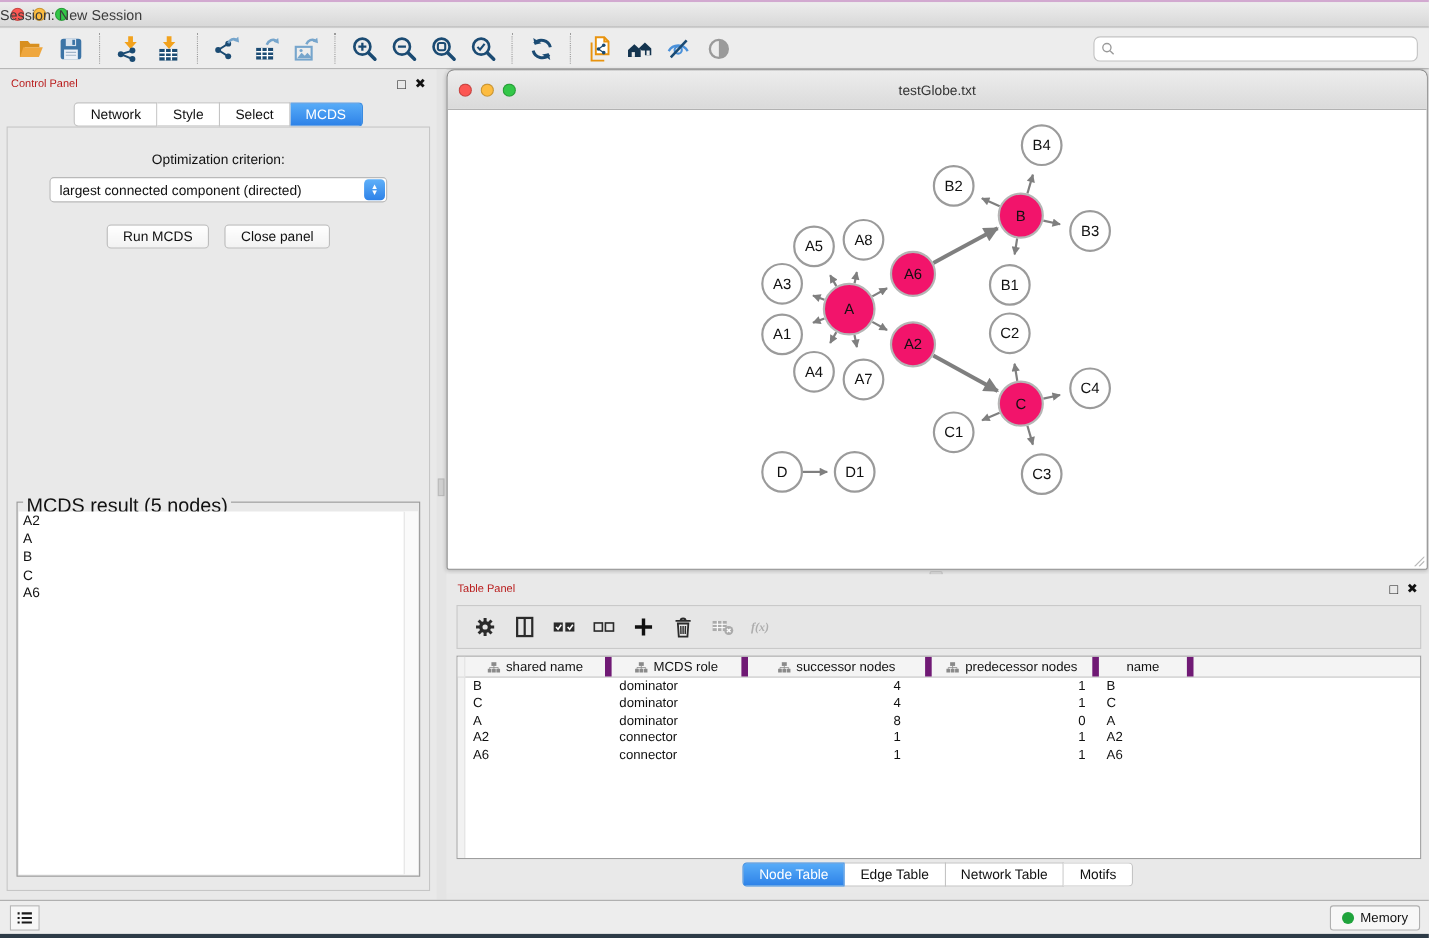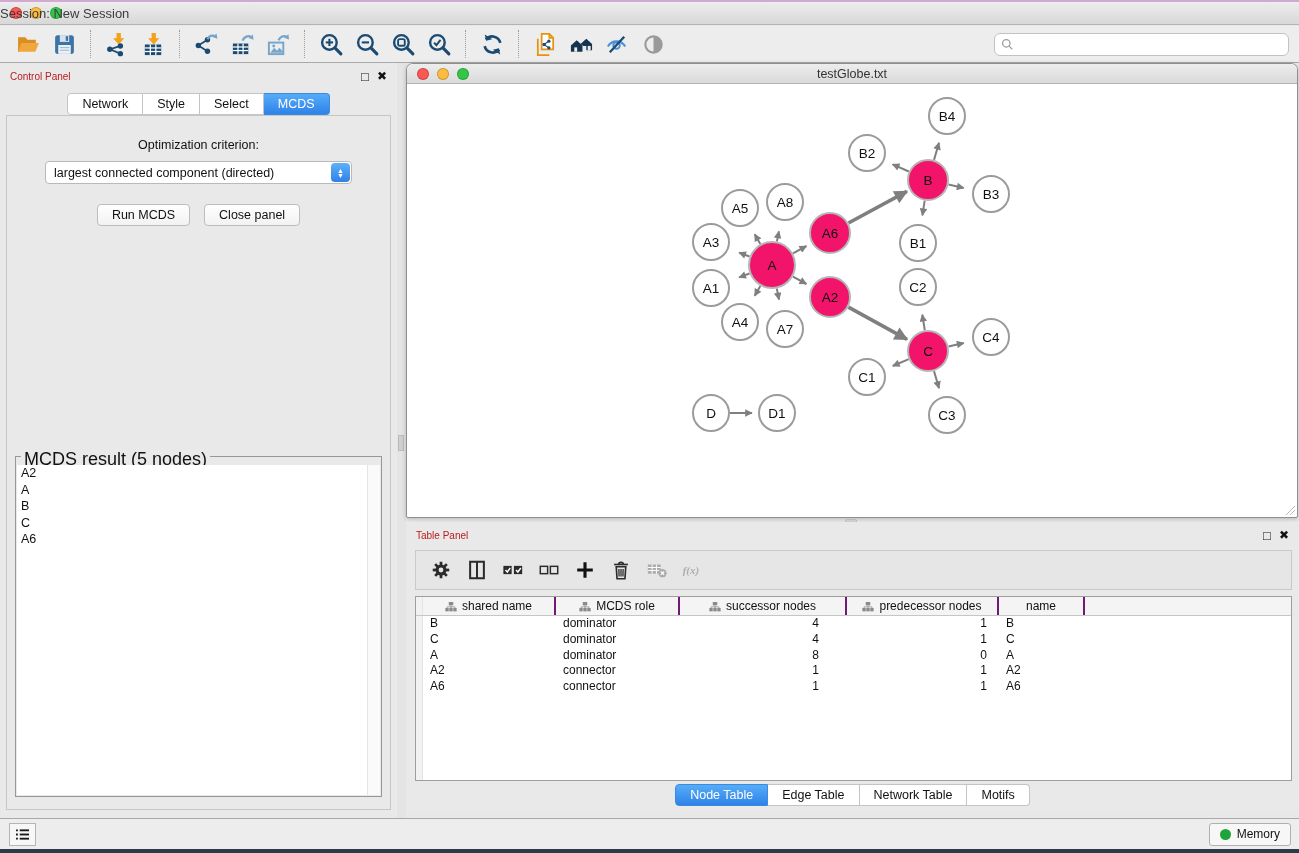--- a/index.html
+++ b/index.html
@@ -76,40 +76,40 @@
   .v-divider { position:absolute; left:397px; width:9px; top:63px; bottom:35px; background:#E4E4E4; }
   .v-divider .grip { position:absolute; top:372px; left:1px; width:6px; height:16px;
     background:#CFCFCF; border:1px solid #BBB; cursor:col-resize; }
   .h-grip { position:absolute; left:845px; top:519px; width:12px; height:5px; background:#CFCFCF;
     border:1px solid #BBB; border-radius:2px; cursor:row-resize; }
 
   
   .network-window { position:absolute; left:406px; top:63px; width:892px; height:455px;
     background:#fff; border:1px solid #8F8F8F; border-radius:7px 7px 2px 2px;
     box-shadow:0 1px 4px rgba(0,0,0,.22); }
-  .nw-titlebar { height:20px; background:linear-gradient(#EDEDED,#DADADA);
+  .nw-titlebar { height:36px; background:linear-gradient(#EDEDED,#DADADA);
     border-bottom:1px solid #B2B2B2; border-radius:6px 6px 0 0; display:flex; align-items:center; }
   .nw-title { position:absolute; left:0; right:0; text-align:center; font-size:12.5px; color:#333; }
   .nw-canvas { position:relative; width:100%; height:429px; }
   .nw-canvas svg { display:block; }
   .resize-grip { position:absolute; right:2px; bottom:2px; width:12px; height:12px; cursor:nwse-resize; }
 
   
   .table-panel { position:absolute; left:406px; top:522px; width:893px; height:290px; background:#E9E9E9; }
   .tp-toolbar { position:absolute; left:9px; right:7px; top:28px; height:40px; background:#E6E6E6;
     border:1px solid #C9C9C9; display:flex; align-items:center; padding-left:8px; gap:2px; }
   .tp-tool { width:34px; height:32px; display:flex; align-items:center; justify-content:center; cursor:pointer; }
   .tp-tool svg { width:22px; height:22px; }
   .tp-tool.disabled { opacity:.9; cursor:default;font-weight:bold; }
   .tp-table { position:absolute; left:9px; right:7px; top:74px; bottom:31px; background:#fff;
     border:1px solid #9E9E9E; overflow:hidden; }
   .t-header { display:flex; height:19px; background:#F4F4F4; border-bottom:1px solid #C6C6C6;
     font-size:12px; color:#111; }
   .t-hcell { display:flex; align-items:center; justify-content:center; gap:5px;
-    border-right:2px solid #701a75; height:100%; cursor:pointer; }
+    border-right:6px solid #701a75; height:100%; cursor:pointer; }
   .t-hcell svg { width:12px; height:11px; flex:none; }
   .t-hcell.filler { flex:1; border-right:none; cursor:default; }
   .t-rowstrip { position:absolute; left:0; top:19px; bottom:0; width:7px; background:#F2F2F2;
     border-right:1px solid #E3E3E3; }
   .t-row { display:flex; height:15.8px; font-size:12px; color:#111; cursor:pointer; }
   .t-cell { overflow:hidden; white-space:nowrap; line-height:15.8px; }
   .t-body { position:absolute; left:7px; right:0; top:19px; bottom:0; }
   .tp-tabs { position:absolute; left:0; right:0; bottom:6px; display:flex; justify-content:center; }
 
   

